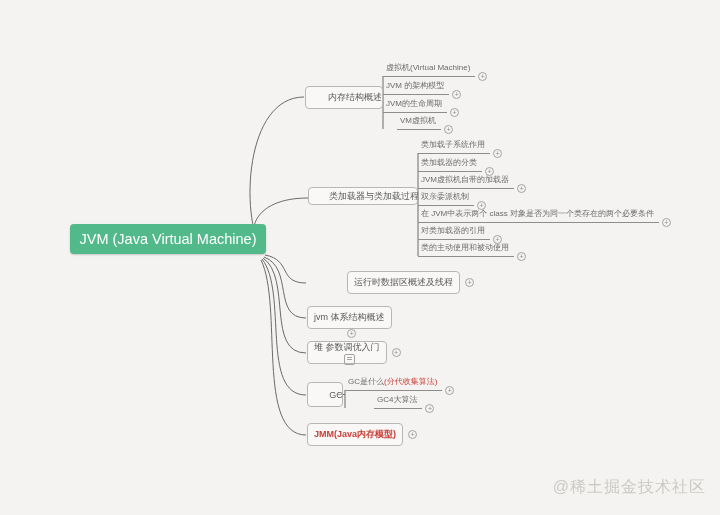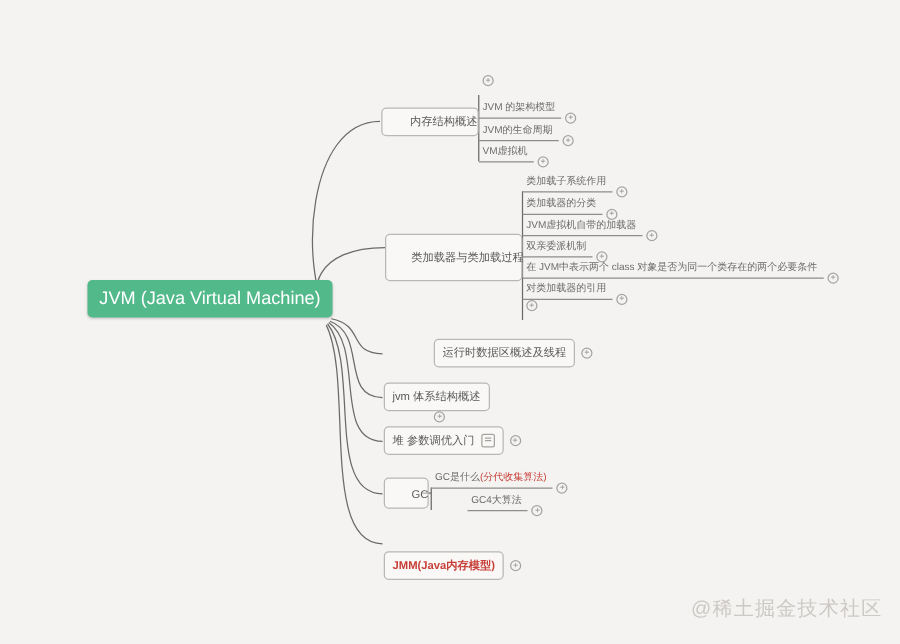--- a/index.html
+++ b/index.html
@@ -67,36 +67,37 @@
       <path d="M345,390 L345,408"></path>
       <path d="M337,394.5 L345,394.5"></path>
     </g>
   </svg>
 
   <div class="root-node">JVM (Java Virtual Machine)</div>
 
   <div class="topic abs" style="left:305px;top:86px;width:78px;height:23px;">内存结构概述</div>
 
   <div class="child" style="left:383px;top:60px;">
+    <span class="child-label">虚拟机(Virtual Machine)</span>
     <span class="plus">+</span>
   </div>
   <div class="child" style="left:383px;top:78px;">
     <span class="child-label">JVM 的架构模型</span>
     <span class="plus">+</span>
   </div>
   <div class="child" style="left:383px;top:96px;justify-content:flex-end;">
     <span class="child-label">JVM的生命周期</span>
     <span class="plus">+</span>
   </div>
-  <div class="child" style="left:383px;top:113px;">
+  <div class="child" style="left:383px;top:113px;padding-left:14px;">
     <span class="child-label">VM虚拟机</span>
     <span class="plus">+</span>
   </div>
 
-  <div class="topic abs" style="left:308px;top:187px;width:110px;height:38px;">类加载器与类加载过程</div>
+  <div class="topic abs" style="left:308px;top:187px;width:110px;height:18px;">类加载器与类加载过程</div>
 
   <div class="child" style="left:418px;top:137px;">
     <span class="child-label">类加载子系统作用</span>
     <span class="plus">+</span>
   </div>
   <div class="child" style="left:418px;top:155px;">
     <span class="child-label">类加载器的分类</span>
     <span class="plus">+</span>
   </div>
   <div class="child" style="left:418px;top:172px;">
@@ -109,54 +110,55 @@
   </div>
   <div class="child" style="left:418px;top:206px;">
     <span class="child-label">在 JVM中表示两个 class 对象是否为同一个类存在的两个必要条件</span>
     <span class="plus">+</span>
   </div>
   <div class="child" style="left:418px;top:223px;">
     <span class="child-label">对类加载器的引用</span>
     <span class="plus">+</span>
   </div>
   <div class="child" style="left:418px;top:240px;">
+    <span class="child-label">类的主动使用和被动使用</span>
     <span class="plus">+</span>
   </div>
 
   <div class="topic-row" style="left:307px;top:271px;">
     <span class="topic" style="height:23px;margin-left:40px;">运行时数据区概述及线程</span>
     <span class="plus mid">+</span>
   </div>
 
   <div class="topic-row" style="left:307px;top:306px;flex-direction:column;">
     <span class="topic" style="height:23px;">jvm 体系结构概述</span>
     <span class="plus mid">+</span>
   </div>
 
   <div class="topic-row" style="left:307px;top:341px;">
-    <span class="topic" style="height:23px;">
+    <span class="topic" style="height:23px;flex-direction:column;">
         <span>堆 参数调优入门</span>
       <span class="note-icon"></span>
     </span>
     <span class="plus mid">+</span>
   </div>
 
   <div class="topic abs" style="left:307px;top:382px;width:30px;height:25px;">GC</div>
 
   <div class="child" style="left:345px;top:374px;">
     <span class="child-label">
       <span>GC是什么</span><span class="red">(分代收集算法)</span>
     </span>
     <span class="plus">+</span>
   </div>
   <div class="child" style="left:345px;top:392px;margin-left:29px;">
     <span class="child-label">GC4大算法</span>
     <span class="plus">+</span>
   </div>
 
-  <div class="topic-row" style="left:307px;top:441px;">
+  <div class="topic-row" style="left:307px;top:423px;">
     <span class="topic jmm-text" style="height:23px;">JMM(Java内存模型)</span>
     <span class="plus mid">+</span>
   </div>
 
   <div class="watermark">@稀土掘金技术社区</div>
 
 </div>
 
 </body></html>

